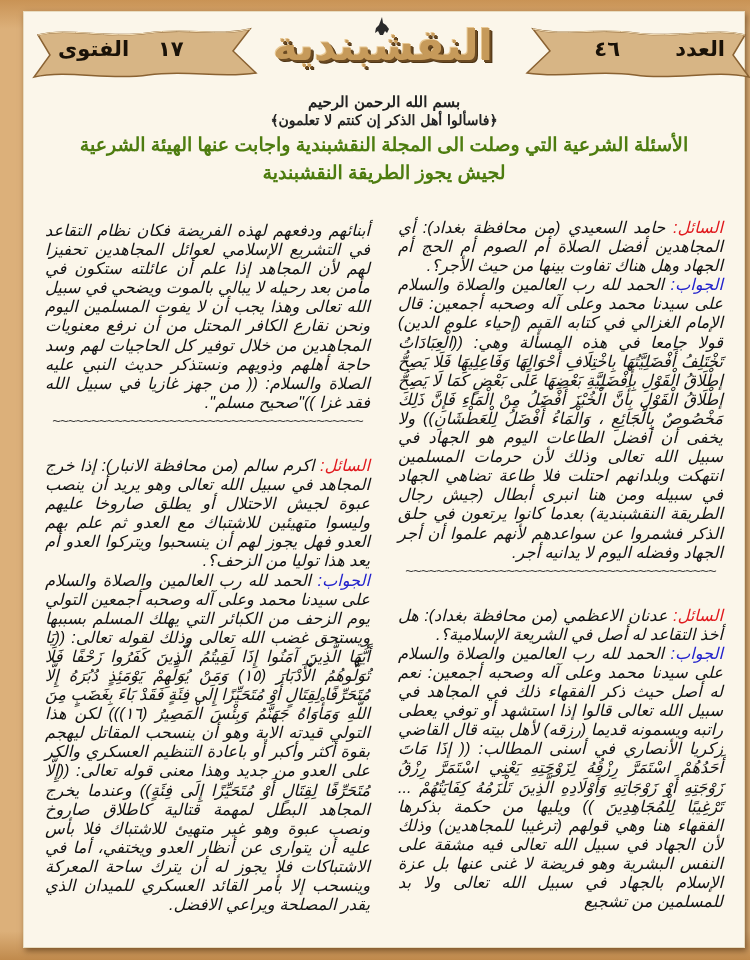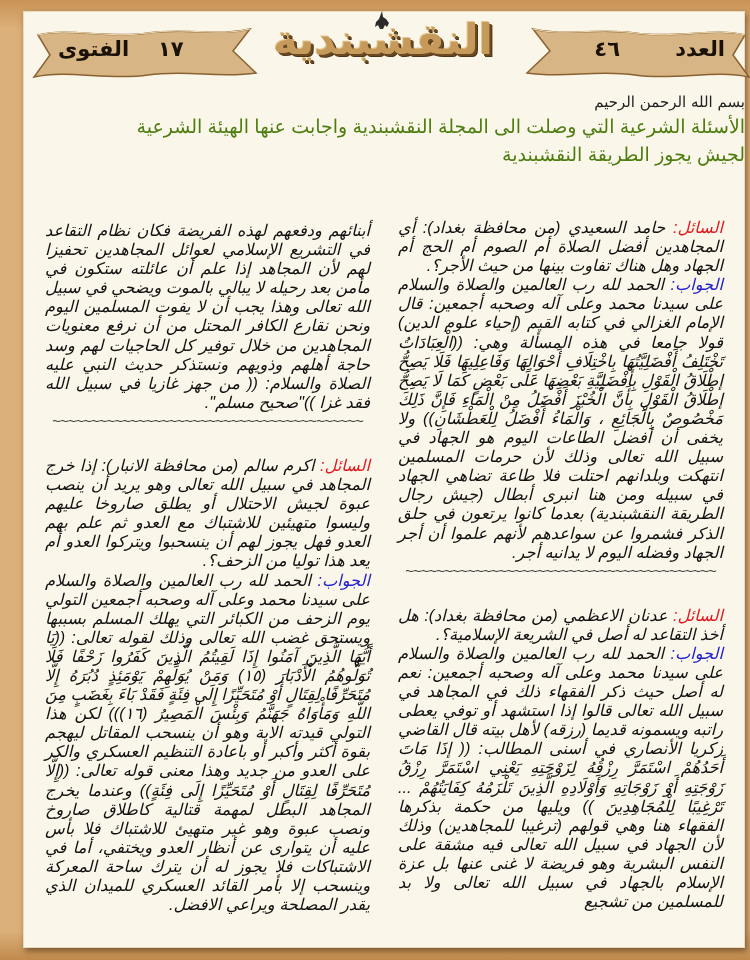--- a/index.html
+++ b/index.html
@@ -36,41 +36,43 @@
     }
     .banner-left { left: 5px; }
     .banner-left .label { left: 30px; }
     .banner-left .num { left: 130px; }
     .banner-right { left: 502px; }
     .banner-right .label { right: 30px; }
     .banner-right .num { right: 135px; }
 
     .logo {
       position: absolute;
-      left: 255px; top: 0; width: 215px; height: 68px; text-decoration: underline;
+      left: 255px; top: 6px; width: 215px; height: 68px; text-decoration: underline;
     }
     .logo .logo-text {
       position: absolute; left: 0; top: 4px; width: 100%;
       text-align: center;
       font-family: "DejaVu Sans", sans-serif;
       font-weight: bold;
       font-size: 42px;
       color: #c69a5a;
       letter-spacing: 1px;
       text-shadow: 2px 2px 0 #6b4a22, 3px 3px 0 #4e3516, -1px -1px 0 #e8c894;
       direction: rtl;
     }
     .logo .rider {
       position: absolute; left: 95px; top: 0; width: 18px; height: 22px;
     }
 
     .intro {
       position: absolute;
       left: 0; top: 82px; width: 100%;
+      text-align: center;
       direction: rtl;
+      font-weight: bold;
     }
     .basmala {
       font-family: "DejaVu Serif", serif;
       font-size: 15px;
       color: #222;
       line-height: 18px;
     }
     .verse {
       font-family: "DejaVu Serif", serif;
       font-size: 14px;
@@ -137,20 +139,21 @@
     <svg viewBox="0 0 230 56" preserveAspectRatio="none">
       <path d="M8,6 C40,14 70,4 110,10 C150,16 190,4 220,12 L208,32 L224,54 C190,46 150,58 110,52 C70,46 40,56 2,50 L25,28 Z" fill="#d7b585" stroke="#8a6232" stroke-width="1.5"></path>
       <path d="M8,6 C40,14 70,4 110,10 C150,16 190,4 220,12" fill="none" stroke="#f1dcb6" stroke-width="1"></path>
     </svg>
     <span class="label">العدد</span>
     <span class="num">٤٦</span>
   </div>
 
   <div class="intro">
     <div class="basmala">بسم الله الرحمن الرحيم</div>
+    <div class="verse">﴿فاسألوا أهل الذكر إن كنتم لا تعلمون﴾</div>
     <div class="headline">الأسئلة الشرعية التي وصلت الى المجلة النقشبندية واجابت عنها الهيئة الشرعية</div>
     <div class="headline">لجيش يجوز الطريقة النقشبندية</div>
   </div>
 
   <div class="col col-right">
     <p class="block">
       <span class="asker">السائل:</span><span> حامد السعيدي (من محافظة بغداد): أي المجاهدين أفضل الصلاة أم الصوم أم الحج أم الجهاد وهل هناك تفاوت بينها من حيث الأجر؟.</span>
     </p>
     <p class="block">
       <span class="answer">الجواب:</span><span> الحمد لله رب العالمين والصلاة والسلام على سيدنا محمد وعلى آله وصحبه أجمعين: قال الإمام الغزالي في كتابه القيم (إحياء علوم الدين) قولا جامعا في هذه المسألة وهي: ((الْعِبَادَاتُ تَخْتَلِفُ أَفْضَلِيَّتُهَا بِاخْتِلَافِ أَحْوَالِهَا وَفَاعِلِيهَا فَلَا يَصِحُّ إطْلَاقُ الْقَوْلِ بِأَفْضَلِيَّةِ بَعْضِهَا عَلَى بَعْضٍ كَمَا لَا يَصِحُّ إطْلَاقُ الْقَوْلِ بِأَنَّ الْخُبْزَ أَفْضَلُ مِنْ الْمَاءِ فَإِنَّ ذَلِكَ مَخْصُوصٌ بِالْجَائِعِ ، وَالْمَاءُ أَفْضَلُ لِلْعَطْشَانِ)) ولا يخفى أن أفضل الطاعات اليوم هو الجهاد في سبيل الله تعالى وذلك لأن حرمات المسلمين انتهكت وبلدانهم احتلت فلا طاعة تضاهي الجهاد في سبيله ومن هنا انبرى أبطال (جيش رجال الطريقة النقشبندية) بعدما كانوا يرتعون في حلق الذكر فشمروا عن سواعدهم لأنهم علموا أن أجر الجهاد وفضله اليوم لا يدانيه أجر.</span>

